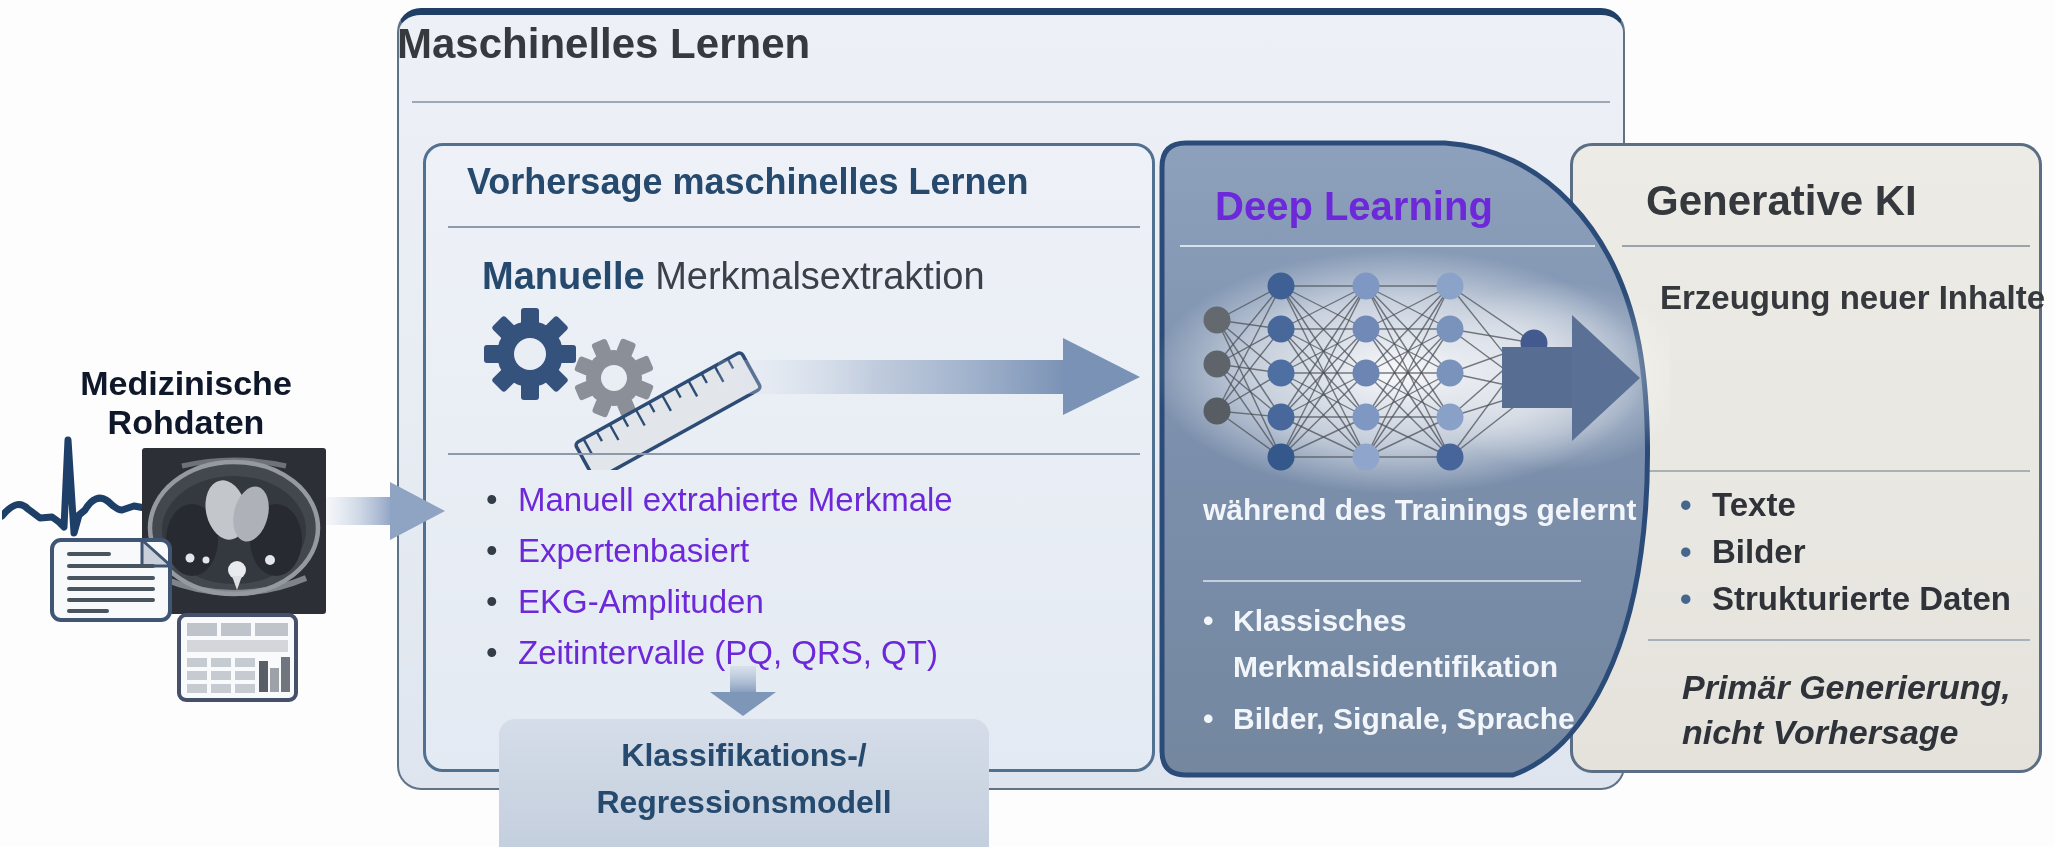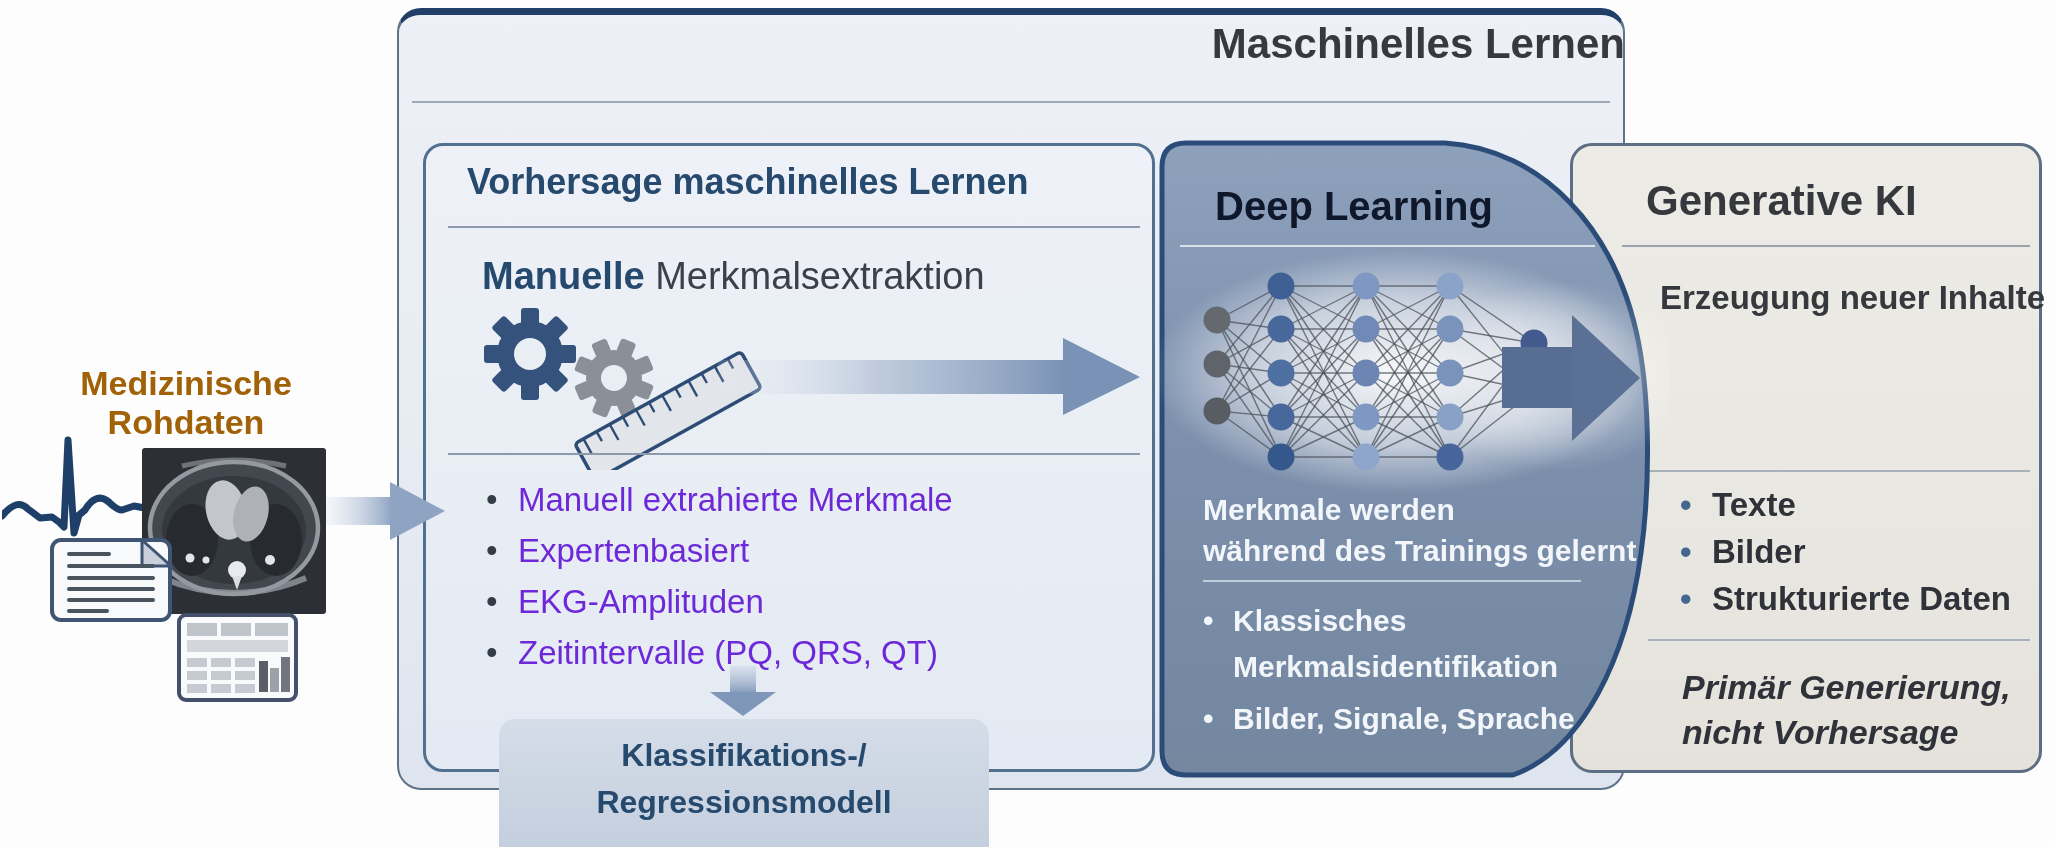--- a/index.html
+++ b/index.html
@@ -4,21 +4,21 @@
 <style>
   html,body{margin:0;padding:0;background:#fdfdfe;}
   .stage{position:relative;width:2055px;height:847px;overflow:hidden;
          font-family:"Liberation Sans",sans-serif;background:#fdfdfe;}
   .abs{position:absolute;}
 
   
   .ml-box{left:397px;top:8px;width:1228px;height:782px;border-radius:24px;
           border:2px solid #5f7388;border-top:7px solid #1f3f66;box-sizing:border-box;
           background:linear-gradient(180deg,#edf0f6 0%,#e7ecf3 55%,#dfe5ef 100%);z-index:1;}
-  .ml-title{left:397px;top:20px;width:1228px;text-align:right;font-size:42px;font-weight:bold;
+  .ml-title{left:397px;top:20px;width:1228px;text-align:left;font-size:42px;font-weight:bold;
             color:#36393e;z-index:2;}
   .ml-sep{left:412px;top:101px;width:1198px;height:2px;background:#9da8b4;z-index:2;}
 
   
   .kml-box{left:423px;top:143px;width:732px;height:629px;border-radius:20px;
            border:3px solid #527090;box-sizing:border-box;
            background:linear-gradient(180deg,#eef1f7 0%,#e9eef5 50%,#e4eaf3 100%);z-index:2;}
   .kml-title{left:467px;top:161px;font-size:36px;font-weight:bold;color:#26496e;z-index:3;}
   .kml-sep1{left:448px;top:226px;width:692px;height:2px;background:#8d9aab;z-index:3;}
   .kml-sub{left:482px;top:255px;font-size:38px;color:#3b4148;z-index:3;}
@@ -45,32 +45,32 @@
   .gen-list{left:1680px;top:481px;width:360px;z-index:4;list-style:none;margin:0;padding:0;
             font-size:33px;font-weight:600;color:#2f3339;}
   .gen-list li{line-height:47px;padding-left:32px;position:relative;}
   .gen-list li::before{content:"•";position:absolute;left:0px;color:#45678d;}
   .gen-sep3{left:1648px;top:639px;width:382px;height:2px;background:#a8b0b9;z-index:4;}
   .gen-note{left:1682px;top:665px;font-size:34px;font-weight:bold;font-style:italic;
             color:#2f3339;line-height:45px;z-index:4;}
 
   
   .dl-svg{left:1150px;top:133px;width:520px;height:650px;z-index:5;}
-  .dl-title{left:1215px;top:184px;font-size:40px;font-weight:bold;color:#0f172a;z-index:6;}
+  .dl-title{left:1215px;top:184px;font-size:40px;font-weight:bold;color:#6d28d9;z-index:6;}
   .dl-sep{left:1180px;top:245px;width:415px;height:2px;background:rgba(230,236,243,.85);z-index:6;}
   .dl-note{left:1203px;top:489px;font-size:30px;font-weight:bold;color:#f2f6fa;line-height:41px;z-index:6;}
   .dl-sep2{left:1203px;top:580px;width:378px;height:2px;background:rgba(222,230,240,.75);z-index:6;}
   .dl-list{left:1203px;top:598px;width:372px;z-index:6;list-style:none;margin:0;padding:0;
            font-size:30px;font-weight:bold;color:#f2f6fa;}
   .dl-list li{line-height:46px;padding-left:30px;position:relative;margin-bottom:6px;}
   .dl-list li::before{content:"•";position:absolute;left:0;color:#f2f6fa;}
 
   
   .raw-label{left:0px;top:364px;width:372px;text-align:center;font-size:34px;font-weight:bold;
-             color:#a16207;z-index:3;}
+             color:#0f172a;z-index:3;}
   .ecg-svg{left:2px;top:430px;z-index:2;}
   .ct-svg{left:142px;top:448px;z-index:3;}
   .doc-svg{left:50px;top:538px;z-index:4;}
   .report-svg{left:177px;top:613px;z-index:5;}
   .inarrow-svg{left:326px;top:482px;z-index:7;}
   .fx-svg{left:478px;top:298px;z-index:3;}
   .kmlarrow-svg{left:718px;top:336px;z-index:4;}
   .downarrow-svg{left:700px;top:666px;z-index:4;}
 </style>
 </head>
@@ -335,21 +335,20 @@
       </g>
     <g>
       <rect x="352" y="214" width="72" height="61" fill="#576e92"></rect>
       <polygon points="422,182 490,245 422,308" fill="#5a7195"></polygon>
     </g>
   </svg>
 
   <div class="abs dl-title">Deep Learning</div>
   <div class="abs dl-sep"></div>
   <div class="abs dl-note">
-    <div>Merkmale werden</div>
     <div>während des Trainings gelernt</div>
   </div>
   <div class="abs dl-sep2"></div>
   <ul class="abs dl-list">
     <li>Klassisches Merkmalsidentifikation</li>
     <li>Bilder, Signale, Sprache</li>
   </ul>
 
   <div class="abs raw-label">Medizinische Rohdaten</div>
 

